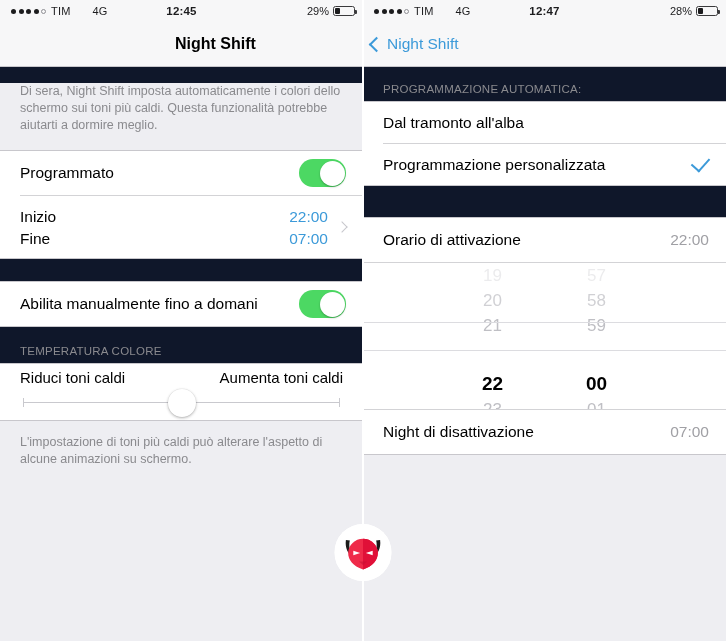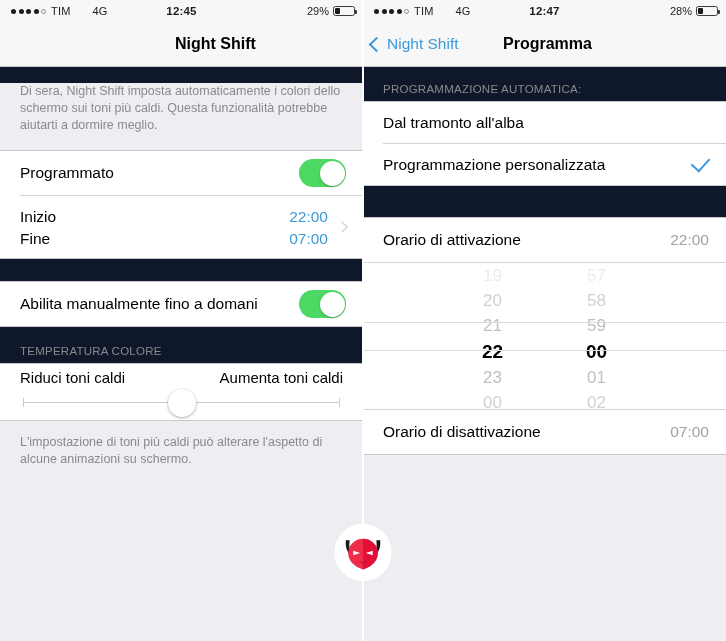--- a/index.html
+++ b/index.html
@@ -124,21 +124,21 @@
 
   
   .picker{position:relative;background:#fff;height:146px;overflow:hidden;}
   .picker-cols{position:absolute;left:0;right:0;top:0;bottom:0;display:flex;justify-content:center;gap:38px;}
   .pcol{width:66px;display:flex;flex-direction:column;align-items:center;}
   .pitem{
     height:25px;line-height:25px;font-size:17px;color:#bfbfc4;width:100%;text-align:center;
   }
   .pitem.o1{opacity:.3;}
   .pitem.o2{opacity:.72;}
-  .pitem.sel{color:#000;font-weight:bold;font-size:19px;height:27px;line-height:27px;}
+  .pitem.sel{color:#000;font-weight:bold;font-size:19px;height:27px;line-height:27px;margin-top:32px;}
   .pick-line{position:absolute;left:0;right:0;height:1px;background:#dcdce0;}
   .pick-line.top{top:59px;}
   .pick-line.bot{top:87px;}
 
   
   .logo{
     position:absolute;left:50%;top:524px;transform:translateX(-50%);
     width:57px;height:57px;border-radius:50%;background:#fff;
   }
   .divider{position:absolute;left:362px;top:0;width:2px;height:641px;background:#fff;}
@@ -252,21 +252,20 @@
             <span class="batt-fill" style="width:5px"></span>
           </span>
       </div>
     </div>
 
     <div class="navbar">
       <div class="navback">
         <span class="chev-left"></span>
         <span>Night Shift</span>
       </div>
-      <div class="navtitle">Programma</div>
     </div>
 
     <div class="gap" style="height:34px;position:relative">
       <div class="grouphdr">PROGRAMMAZIONE AUTOMATICA:</div>
     </div>
 
     <div class="group">
       <div class="row" style="height:41px">
         <span class="label">Dal tramonto all'alba</span>
       </div>
@@ -306,21 +305,21 @@
             <div class="pitem o2">02</div>
 
           </div>
         </div>
         <div class="pick-line top"></div>
         <div class="pick-line bot"></div>
       </div>
 
       <div class="sep" style="margin-left:0"></div>
       <div class="row" style="height:45px;border-bottom:1px solid #c8c7cc">
-        <span class="label">Orario di disattivazione</span>
+        <span class="label">Night di disattivazione</span>
         <span class="value gray">07:00</span>
       </div>
     </div>
   </div>
 
   <div class="divider"></div>
 
   <div class="logo">
     <svg viewBox="0 0 100 100" width="57" height="57" aria-hidden="true">
       <circle cx="50" cy="50" r="50" fill="#ffffff"></circle>

